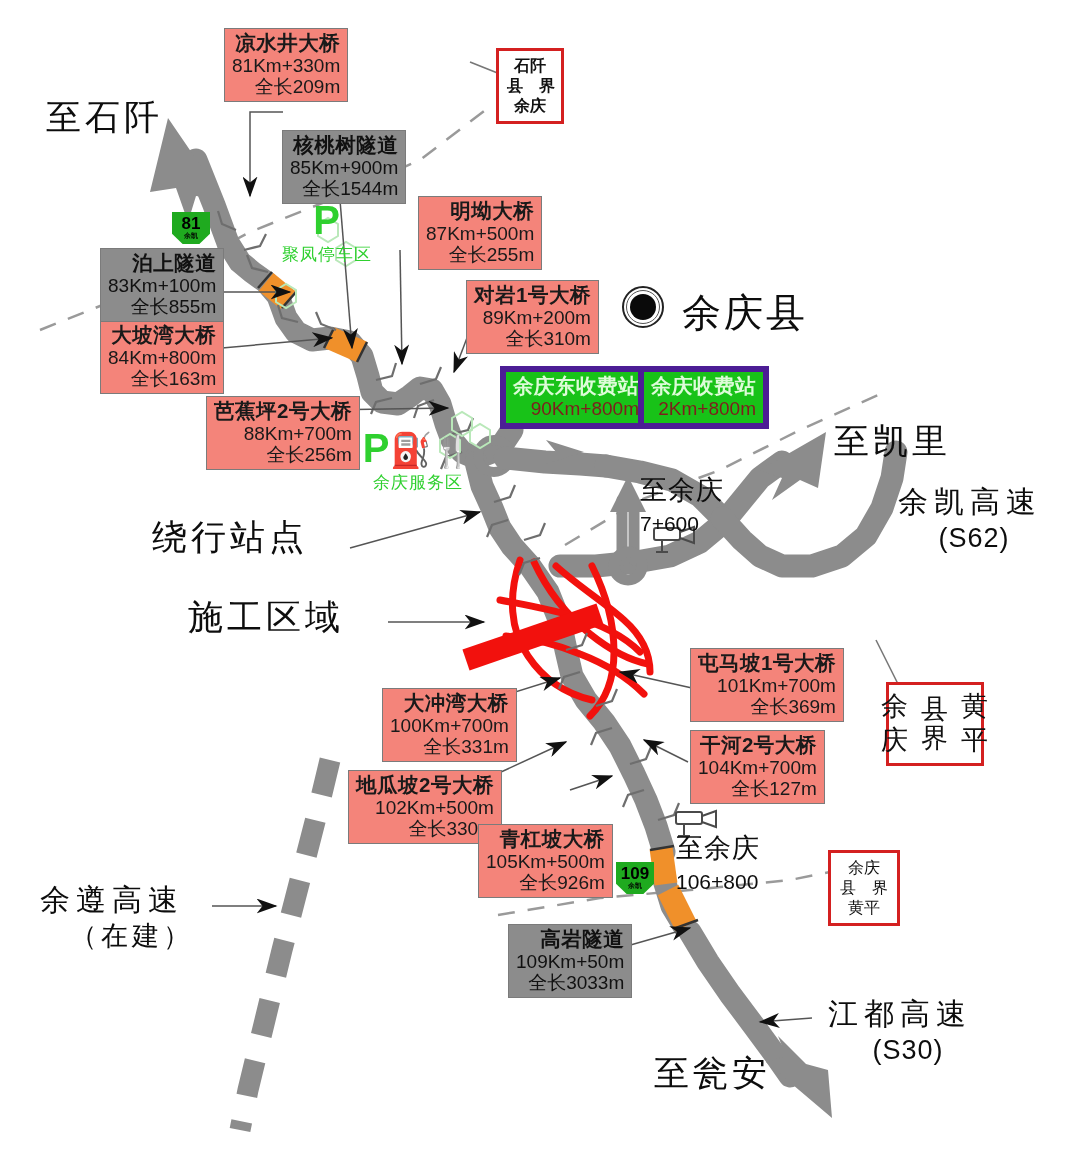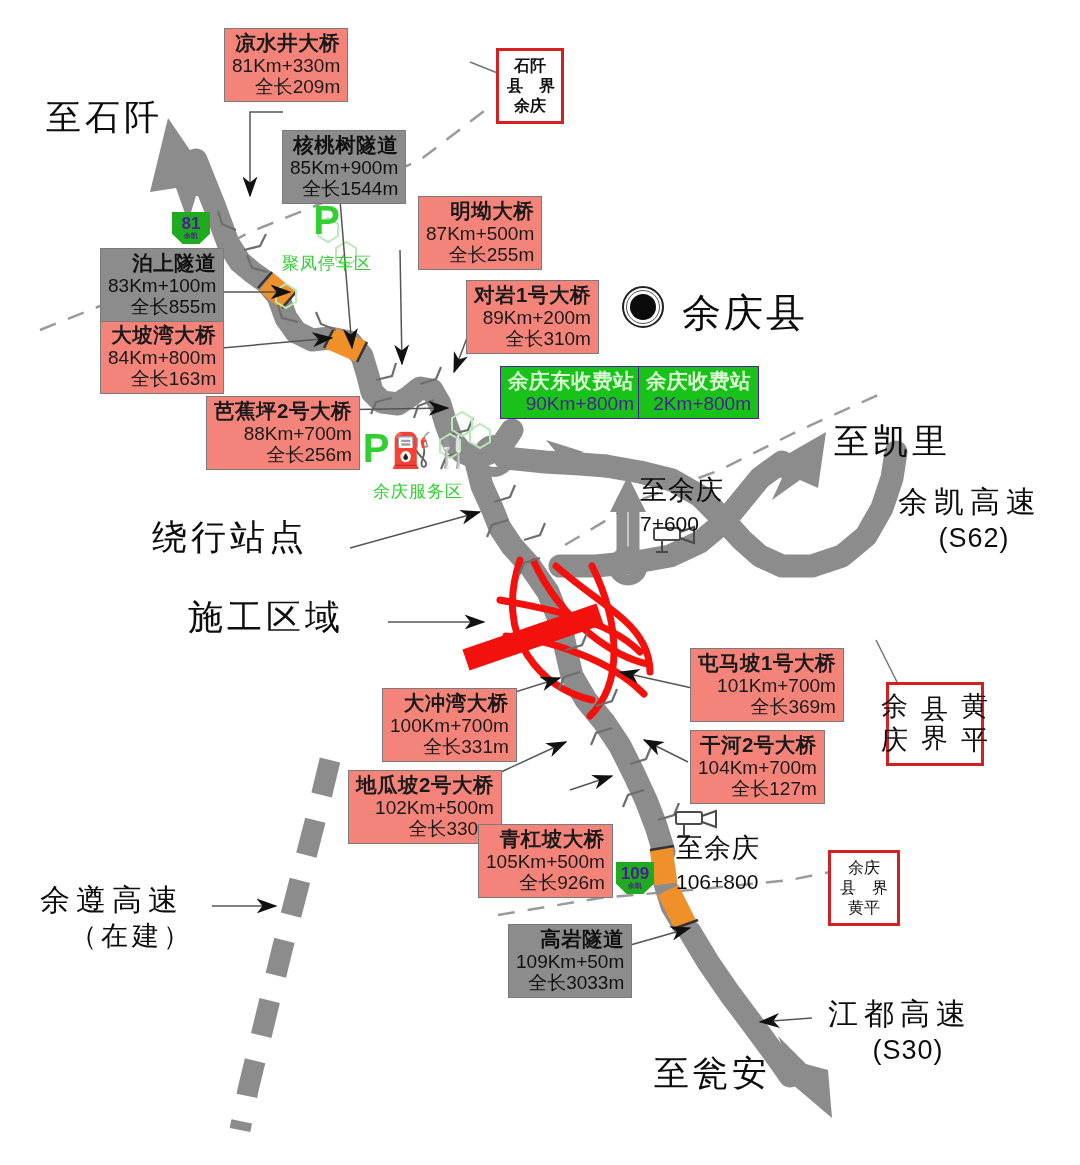--- a/index.html
+++ b/index.html
@@ -36,27 +36,27 @@
   }
   .bridge .t{font-size:20.5px;}
   .tunnel{
     background:#8c8c8c;
     color:#111111;
     font-size:19px;
   }
   .tunnel .t{font-size:20.5px;}
   .toll{
     background:#18c218;
-    border:1px solid #4c1d95;
+    border:6px solid #4c1d95;
     color:#c9f7c4;
     font-size:20px;
     font-weight:bold;
   }
   .toll .t{font-size:20.5px;color:#ddfcd8;}
-  .toll .s{font-size:19px;color:#4c1d95;font-weight:normal;}
+  .toll .s{font-size:19px;color:#7f1d1d;font-weight:normal;}
 
   
   .boundary{
     position:absolute;
     box-sizing:border-box;
     background:#ffffff;
     border:3px solid #d42020;
     color:#111;
     font-size:16px;
     line-height:1.25;
@@ -82,28 +82,28 @@
   .small{font-size:21px;letter-spacing:0px;}
   .hwy{font-size:30px;letter-spacing:6px;text-align:center;}
   .hwy .sub{display:block;letter-spacing:1px;font-size:27px;margin-top:2px;}
 
   
   .facility{position:absolute;color:#2fd02f;text-align:center;}
   .facility .glyph{
     display:block;font-size:40px;line-height:1;font-weight:bold;
     letter-spacing:1px;
   }
-  .facility .cap{display:block;font-size:17px;margin-top:12px;letter-spacing:1px;}
+  .facility .cap{display:block;font-size:17px;margin-top:3px;letter-spacing:1px;}
 
   
   .shield{
     position:absolute;
     width:38px;height:32px;
     background:#1faa1f;
-    color:#4c1d95;
+    color:#000000;
     text-align:center;
     clip-path:polygon(0 0,100% 0,100% 68%,72% 100%,28% 100%,0 68%);
     font-weight:bold;
   }
   .shield .n{display:block;font-size:17px;line-height:17px;padding-top:3px;}
   .shield .u{display:block;font-size:7px;line-height:8px;opacity:.9;}
 
   
   .citymark{position:absolute;width:42px;height:42px;}
   .citymark .outer{

